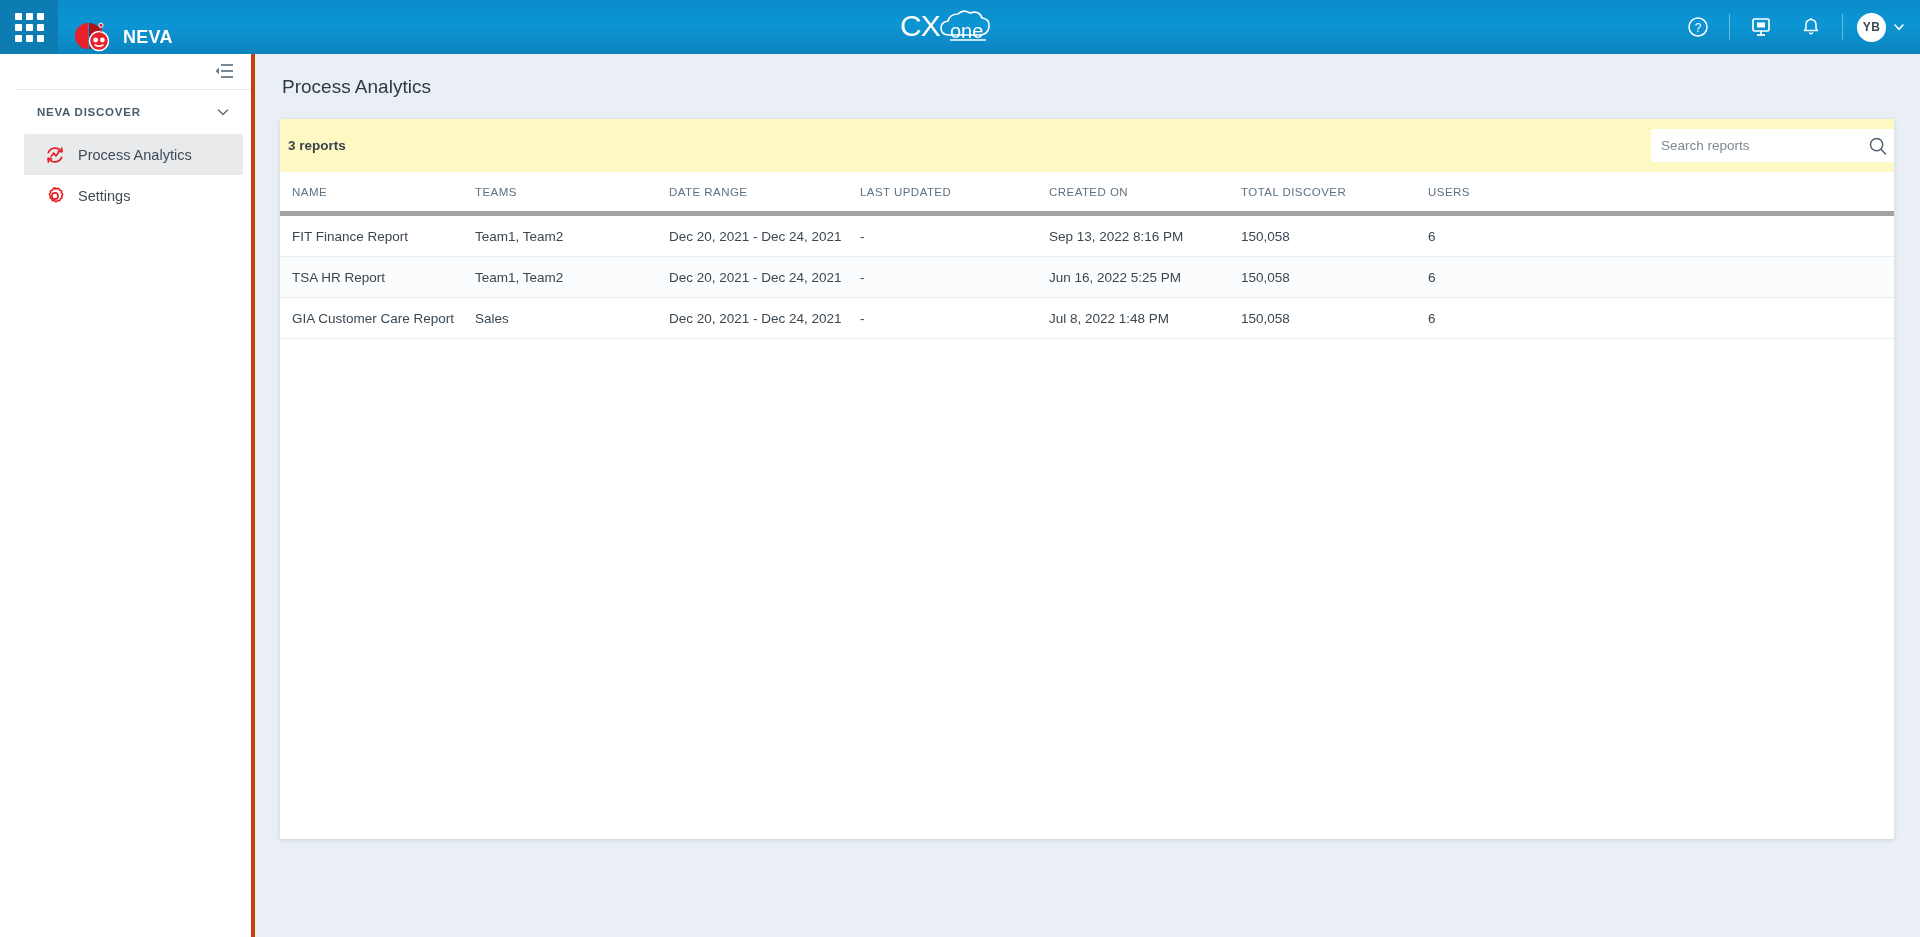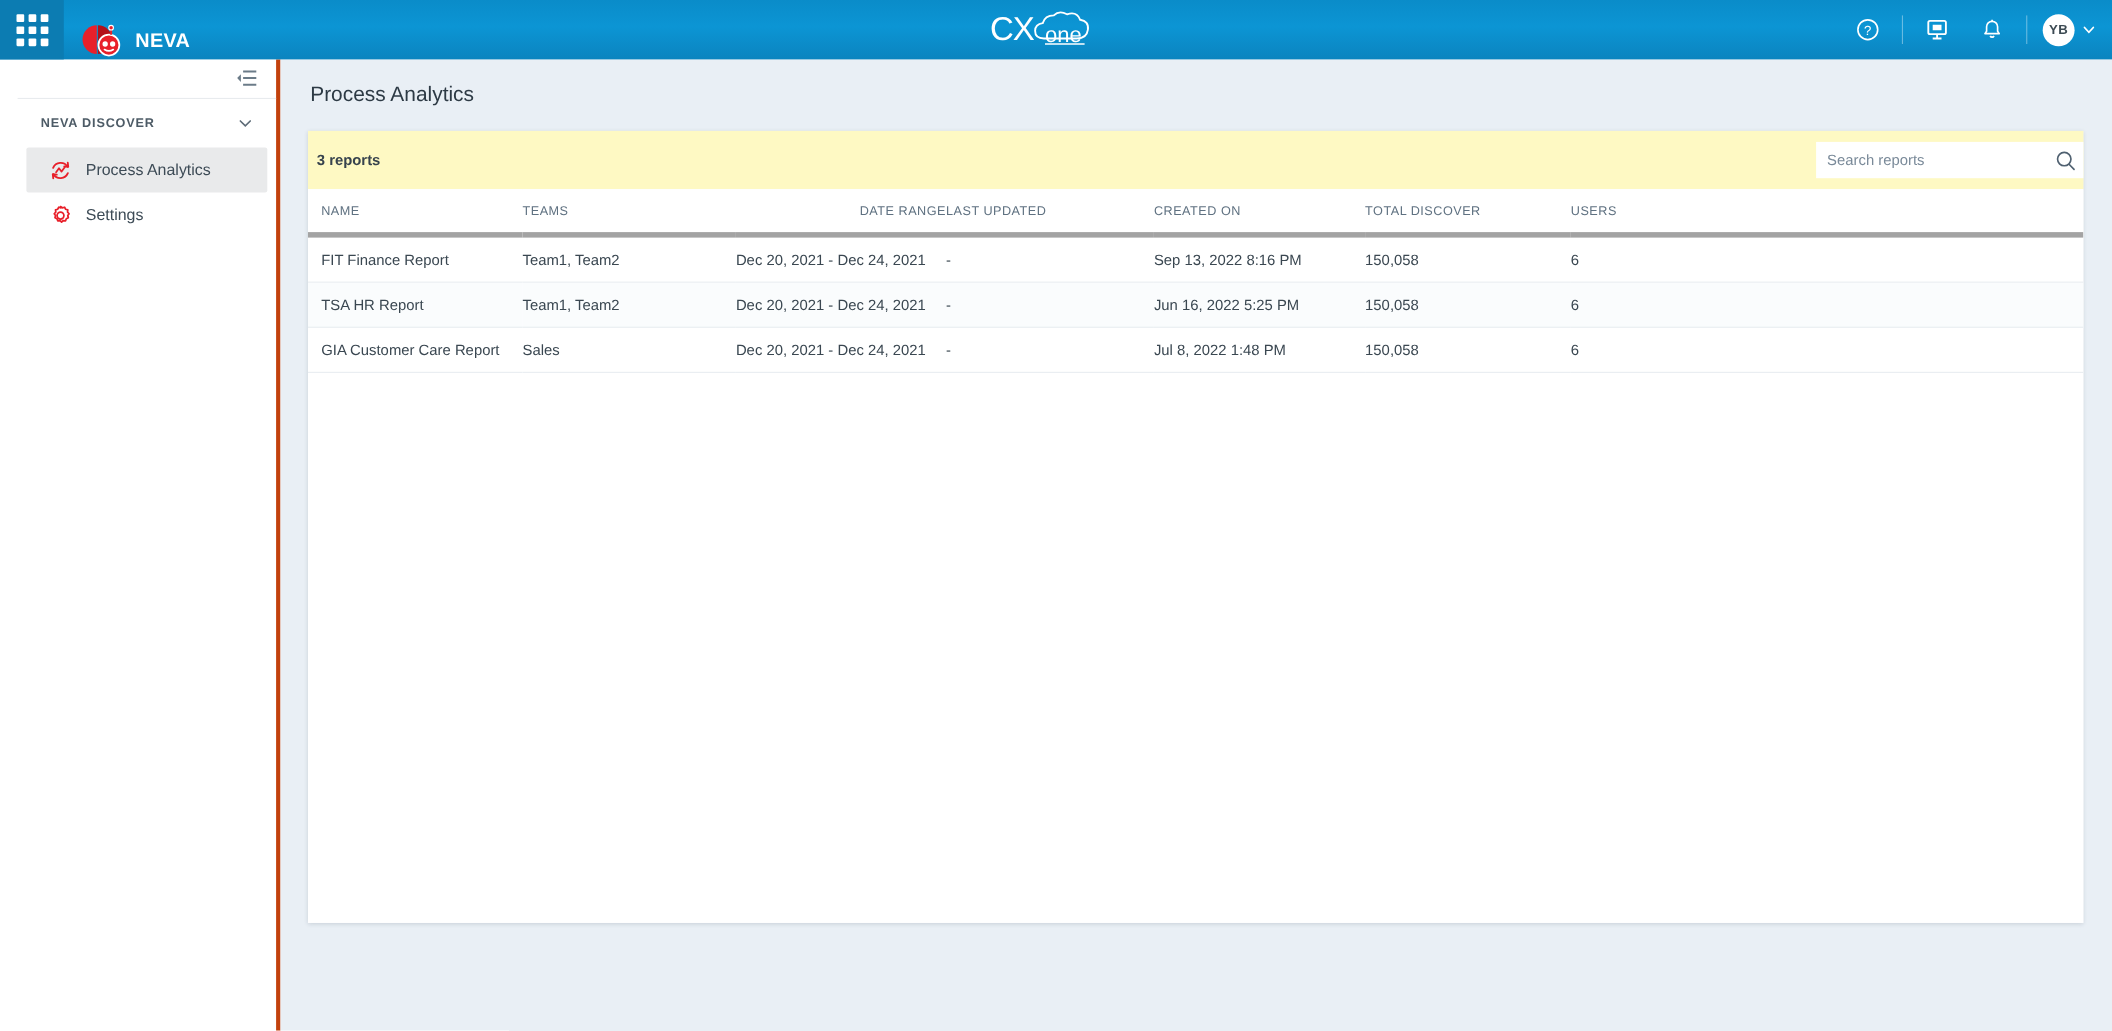--- a/index.html
+++ b/index.html
@@ -165,21 +165,21 @@
     background: #ffffff;
   }
   tbody td {
     font-size: 13.5px; color: #3a4751;
     padding: 13px 0 12px 0;
     border-bottom: 1px solid #e8edf1;
   }
   tbody tr:nth-child(even) td { background: #fafcfd; }
   .col-name   { width: 195px; padding-left: 12px !important; }
   .col-teams  { width: 194px; }
-  .col-range  { width: 191px; text-align: right; }
+  .col-range  { width: 191px; }
   .col-upd    { width: 189px; }
   .col-created{ width: 192px; }
   .col-actions{ width: 187px; }
   .col-users  { width: auto; }
   .pad-l { padding-left: 12px; }
 </style>
 </head>
 <body>
 
 <div class="topbar">

